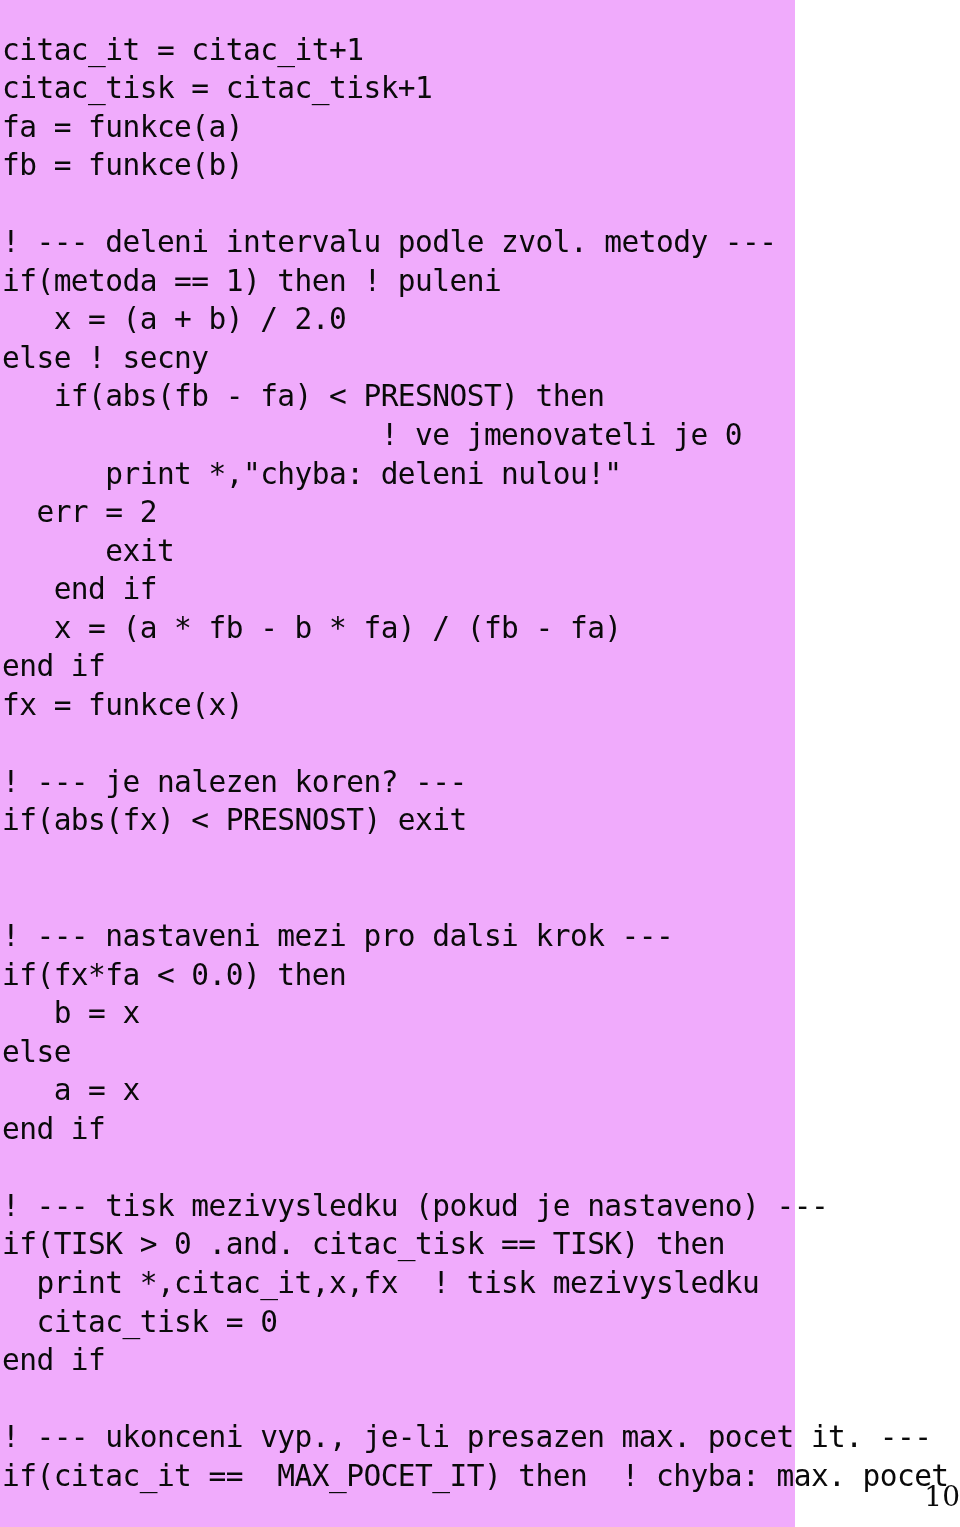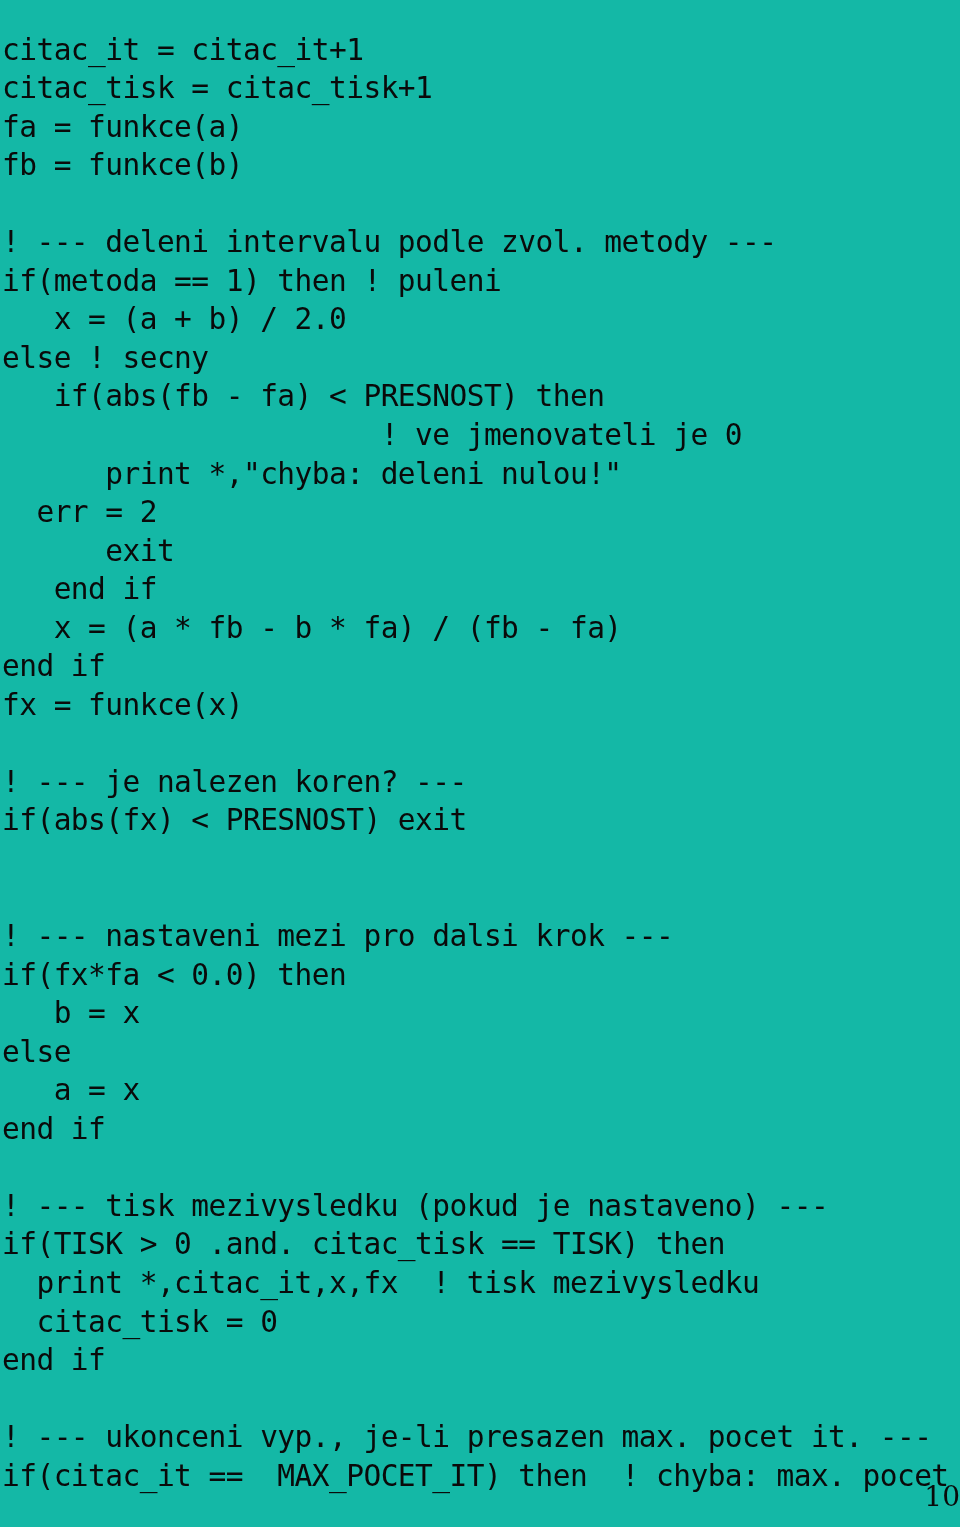--- a/index.html
+++ b/index.html
@@ -11,23 +11,23 @@
     width: 960px;
     height: 1527px;
     position: relative;
     overflow: hidden;
     font-family: "DejaVu Sans Mono", "Liberation Mono", monospace;
   }
   #page {
     position: absolute;
     left: 0;
     top: 0;
-    width: 960px;
+    width: 795px;
     height: 1527px;
-    background: #14b8a6;
+    background: #f0abfc;
   }
   #code-listing {
     position: absolute;
     left: 2px;
     top: 1px;
     width: 980px;
     color: #0a0a0a;
     font-family: "DejaVu Sans Mono", "Liberation Mono", monospace;
     font-size: 29.5px;
     line-height: 38.55px;

